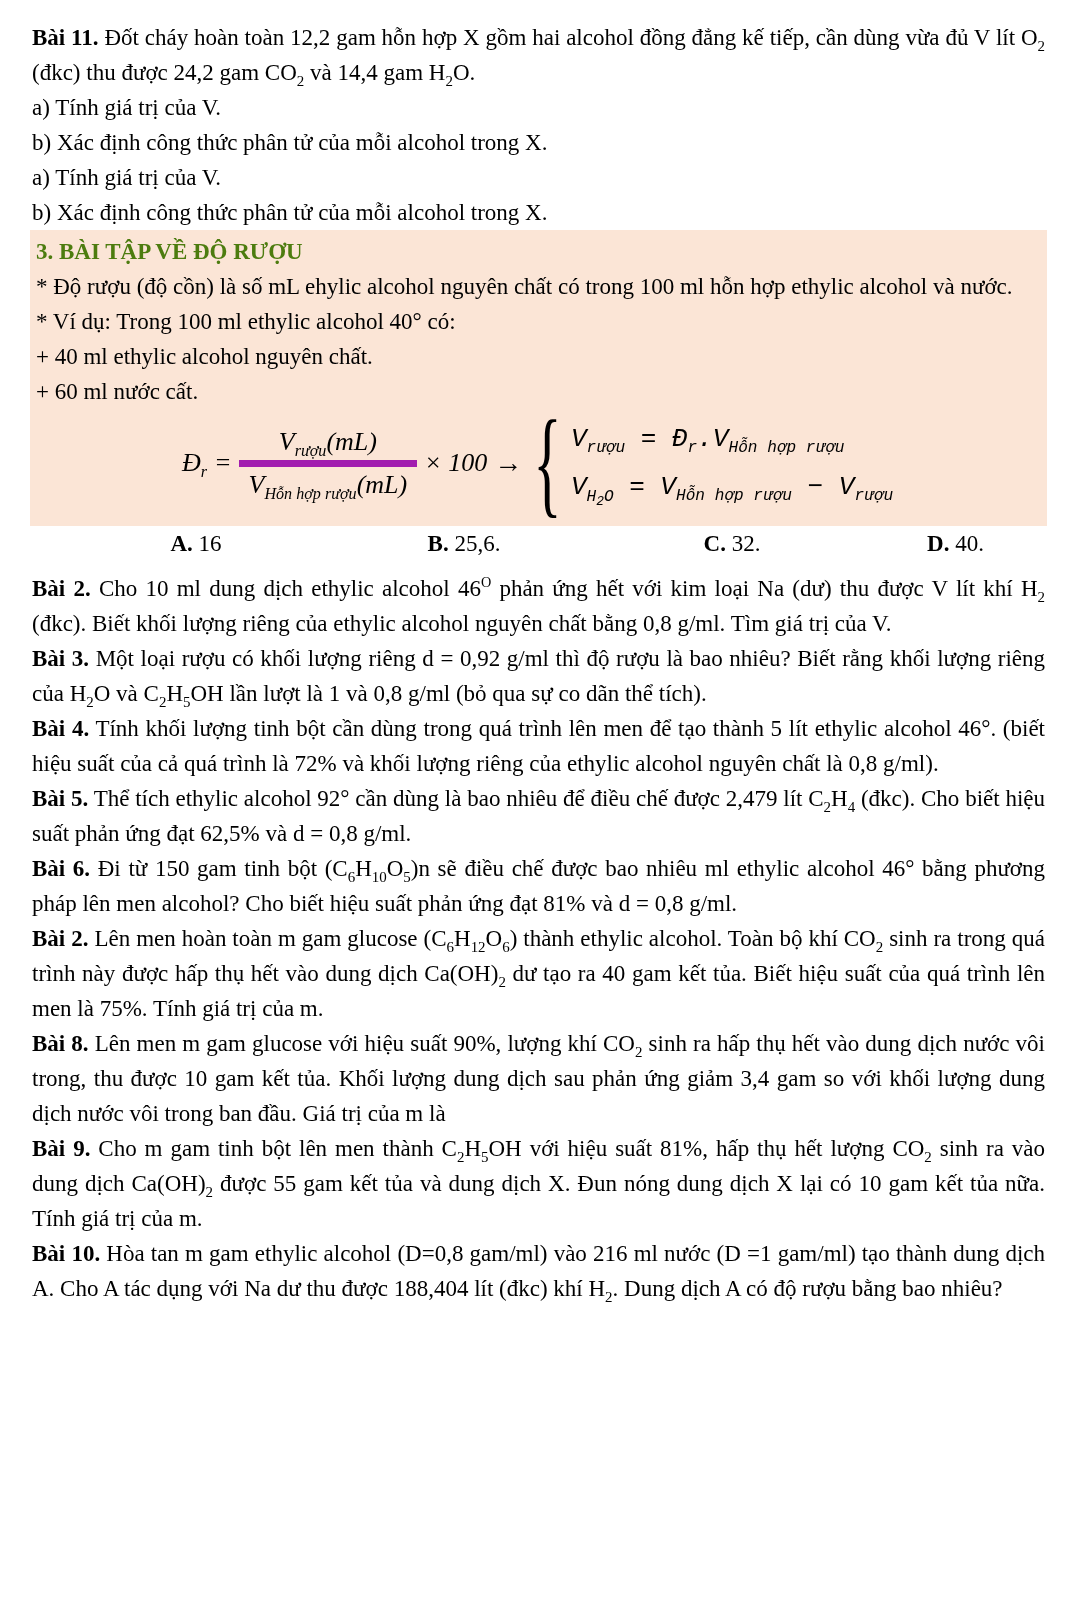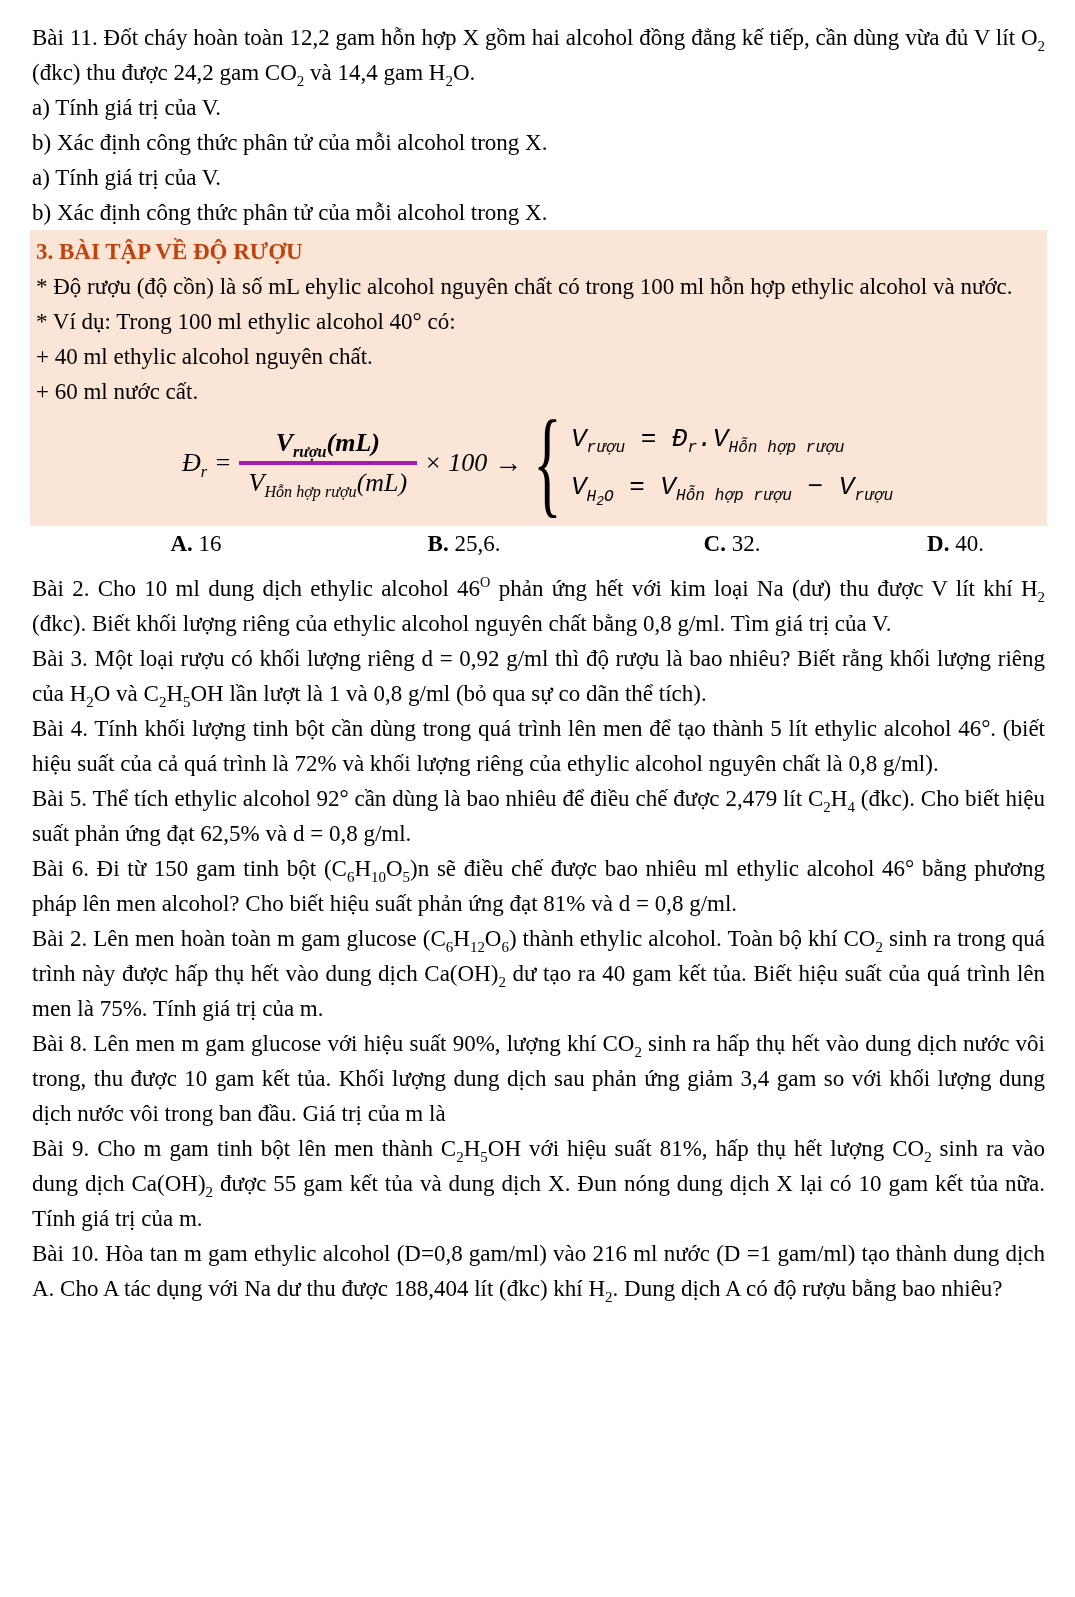--- a/index.html
+++ b/index.html
@@ -16,52 +16,52 @@
   .page {
     padding: 20px 30px 40px 32px;
     width: 1013px;
   }
   .para {
     margin: 0;
     font-size: 23px;
     line-height: 35px;
     text-align: justify;
   }
-  .plabel { font-weight: normal; margin-top: 48px; }
+  .plabel { font-weight: bold; margin-top: 48px; }
   sub { font-size: 65%; line-height: 0; }
   sup { font-size: 62%; line-height: 0; }
 
   
   .pink-box {
     background: #fbe5d6;
     margin: 0 -2px;
     padding: 4px 8px 14px 6px;
   }
   .sec-heading {
     margin: 0;
     font-size: 23px;
     line-height: 35px;
     font-weight: bold;
-    color: #c2410c;
+    color: #4d7c0f;
   }
 
   
   .formula {
     display: flex;
     align-items: center;
     justify-content: center;
     font-style: italic;
     font-size: 26px;
     margin-top: 6px;
     gap: 7px;
   }
   .formula sub { font-size: 62%; }
   .formula sub sub { font-size: 80%; }
   .frac { display: inline-flex; flex-direction: column; text-align: center; }
-  .frac .num { padding: 0 10px 3px 10px; border-bottom: 4px solid #a21caf; font-weight: bold; }
+  .frac .num { padding: 0 10px 3px 10px; border-bottom: 7px solid #a21caf; }
   .frac .den { padding: 3px 10px 0 10px; }
   .f-arrow { font-style: normal; font-size: 28px; }
   .brace {
     display: inline-block;
     font-style: normal;
     font-size: 118px;
     line-height: 0.82;
     transform: scaleX(0.5);
     margin: 0 -12px 0 -10px;
     font-weight: 400;

